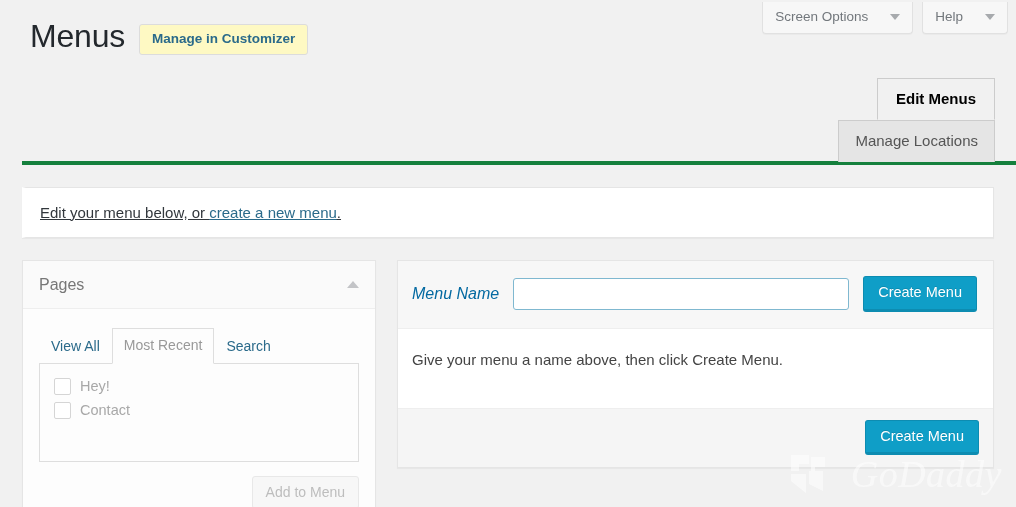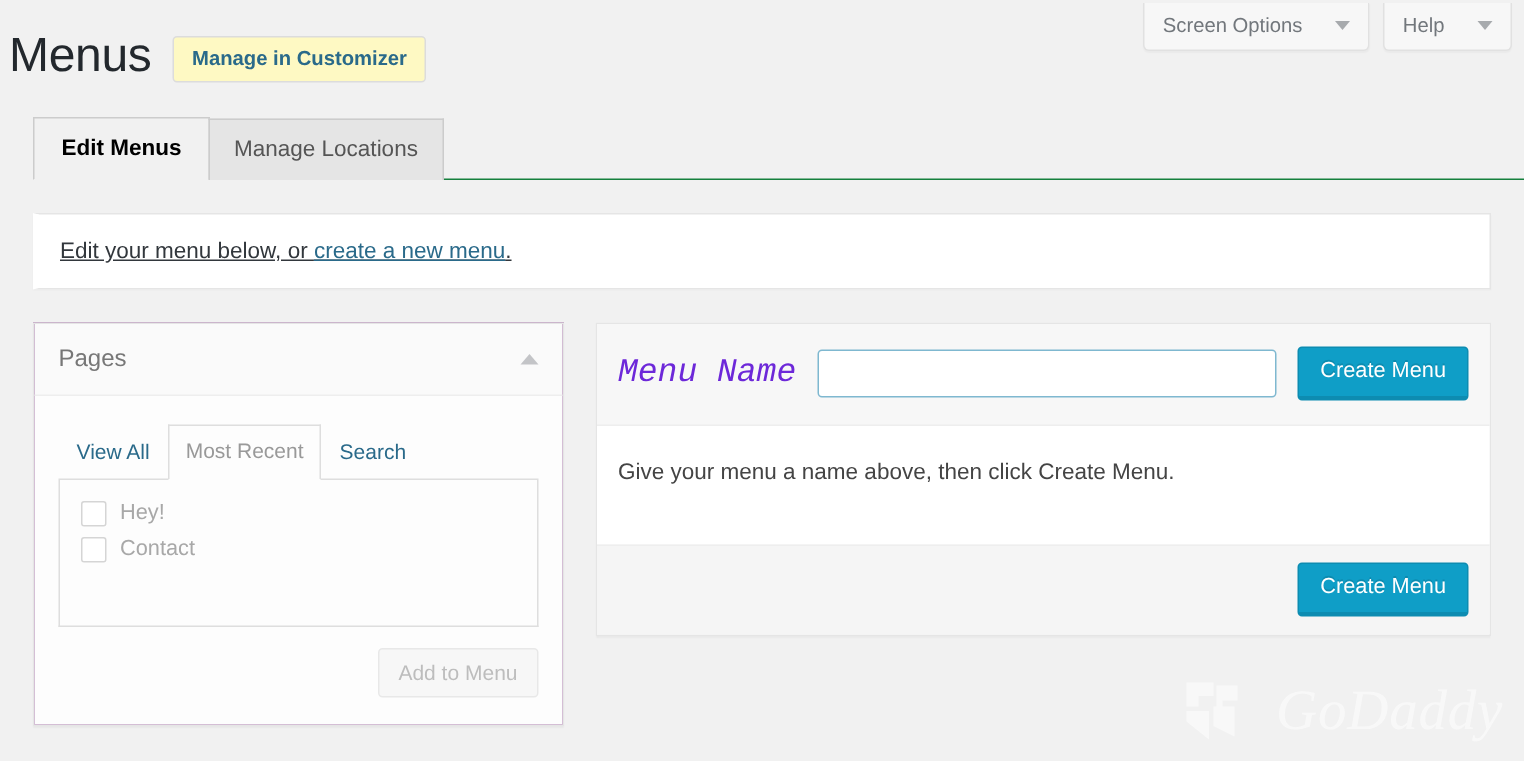--- a/index.html
+++ b/index.html
@@ -45,21 +45,21 @@
   .caret-down {
     width: 0; height: 0;
     border-left: 5px solid transparent;
     border-right: 5px solid transparent;
     border-top: 6px solid #a7aaad;
     display: inline-block;
   }
 
   
   .page-head {
-    padding: 16px 0 0 6px;
+    padding: 16px 0 0 30px;
     display: flex;
     align-items: center;
     gap: 14px;
   }
   .page-title {
     font-size: 32px;
     font-weight: 400;
     color: #23282d;
     line-height: 1.3;
     margin: 0;
@@ -76,23 +76,24 @@
     line-height: 1;
     cursor: pointer;
     margin-top: 5px;
   }
 
   
   .nav-tabs {
     margin: 19px 0 0 22px;
     display: flex;
     align-items: flex-end;
-    border-bottom: 1px solid #15803d;
+    border-bottom: 4px solid #15803d;
     padding-right: 22px;
     position: relative;
+    flex-direction: column;
   }
   .nav-tab {
     background: #e5e5e5;
     border: 1px solid #ccc;
     border-bottom: none;
     color: #555;
     font-size: 15px;
     padding: 10px 16px 11px 16px;
     line-height: 1.3;
     margin-right: -1px;
@@ -247,24 +248,24 @@
   }
   .menu-panel-header {
     background: #f7f7f7;
     border-bottom: 1px solid #eee;
     padding: 15px 14px 16px 14px;
     display: flex;
     align-items: center;
     gap: 14px;
   }
   .menu-name-label {
-    font-family: Liberation Mono, monospace;
+    font-family: Liberation Sans, sans-serif;
     font-style: italic;
-    font-size: 22px;
-    color: #6d28d9;
+    font-size: 16px;
+    color: #0369a1;
     line-height: 1.2;
     white-space: nowrap;
   }
   .menu-name-input {
     flex: 1 1 auto;
     max-width: 336px;
     height: 32px;
     border: 1px solid #7fb8d0;
     border-radius: 3px;
     background: #fff;

